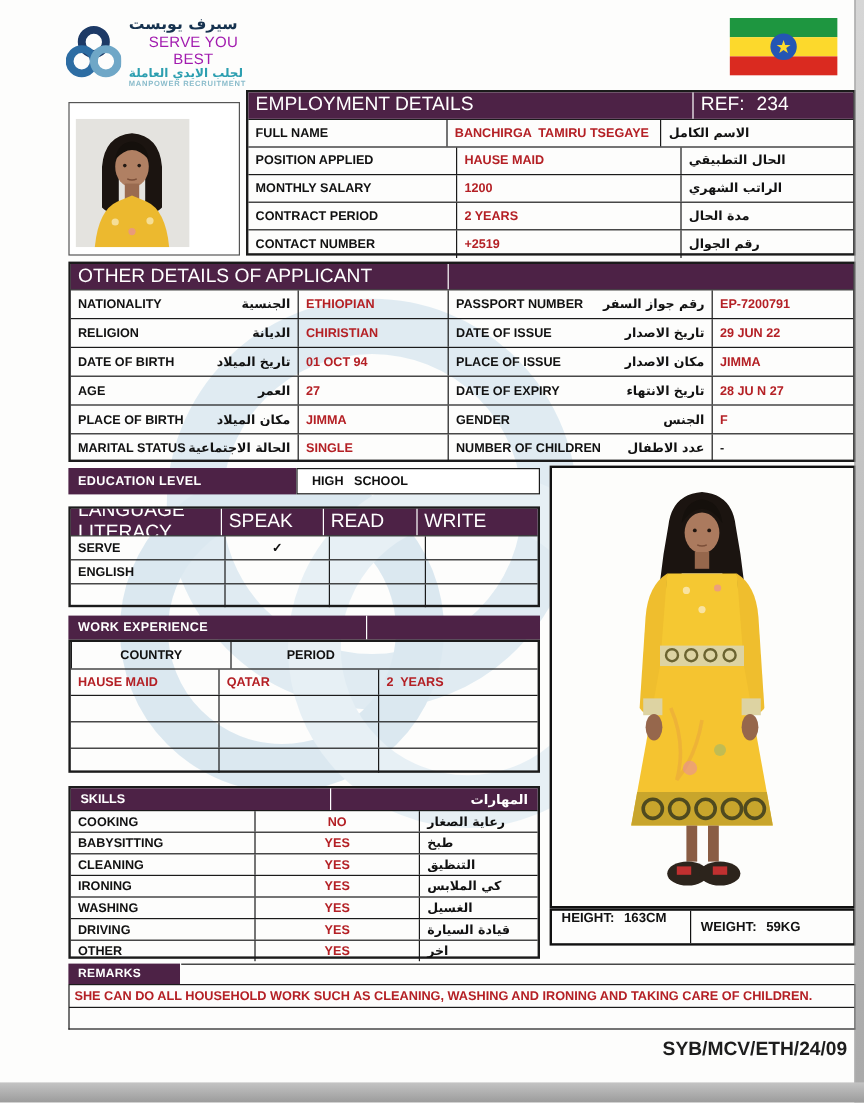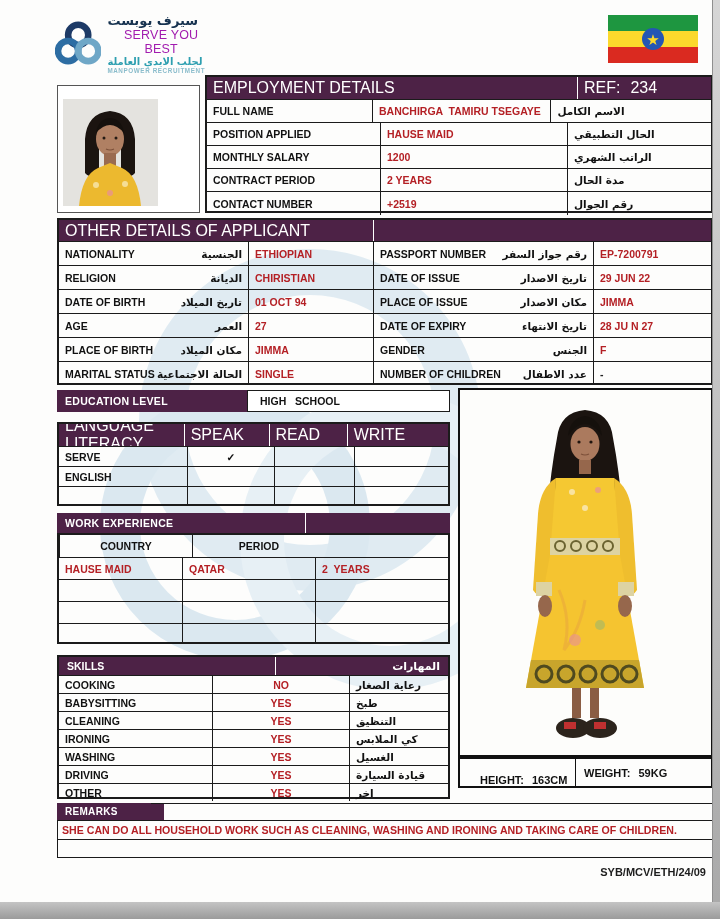--- a/index.html
+++ b/index.html
@@ -28,21 +28,21 @@
   .hw{font-weight:700;font-size:11px;color:#111;white-space:pre;}
   .between{justify-content:space-between;}
   .center{justify-content:center;}
   .right{justify-content:flex-end;}
   
   .logo-text div{line-height:1.12;}
   .l-ar{font-family:"DejaVu Sans",sans-serif;font-weight:700;font-size:13px;color:#16324f;}
   .l-en{font-weight:400;font-size:12.5px;color:#a21caf;letter-spacing:.2px;text-align:center;}
   .l-ar2{font-family:"DejaVu Sans",sans-serif;font-weight:700;font-size:10px;color:#2d9fb0;}
   .l-en2{font-weight:700;font-size:6.3px;color:#8abccb;letter-spacing:.6px;}
-  .footer-code{font-weight:700;font-size:11px;color:#1d1d1d;text-align:right;}
+  .footer-code{font-weight:700;font-size:16px;color:#1d1d1d;text-align:right;}
   .remarks-text{font-weight:700;font-size:10.6px;color:#b42025;}
   .scan-right{position:absolute;left:712px;top:0;width:8px;height:919px;
               background:linear-gradient(180deg,#d6d6d6,#a9a9a9);border-left:1px solid #8f8f8f;z-index:3;}
   .scan-bottom{position:absolute;left:0;top:902px;width:720px;height:17px;
                background:linear-gradient(180deg,#c4c4c4,#9b9b9b);z-index:3;}
   .wdiv{position:absolute;top:0;bottom:0;width:1px;background:#fff;}
 </style>
 </head>
 <body>
 
@@ -350,31 +350,31 @@
       <rect x="112" y="298" width="9" height="30" fill="#8a5d44"></rect>
       <rect x="130" y="298" width="9" height="30" fill="#8a5d44"></rect>
       <ellipse cx="113" cy="338" rx="17" ry="10" fill="#2c241c"></ellipse>
       <ellipse cx="140" cy="338" rx="17" ry="10" fill="#2c241c"></ellipse>
       <rect x="104" y="332" width="12" height="7" fill="#c03030"></rect>
       <rect x="134" y="332" width="12" height="7" fill="#c03030"></rect>
     </svg>
   </div>
 
   <div class="abs z1" style="left:458px;top:757px;width:255px;height:31px;border:2px solid #111;display:flex;">
-    <div style="width:116px;border-right:1.5px solid #111;display:flex;align-items:flex-end;padding:0 20px;gap:8px;box-sizing:border-box;">
+    <div style="width:116px;border-right:1.5px solid #111;display:flex;align-items:flex-start;padding:0 8px;gap:8px;box-sizing:border-box;">
       <span class="hw">HEIGHT:</span>
       <span class="hw">163CM</span>
     </div>
     <div style="flex:1;display:flex;align-items:center;padding:0 8px;gap:8px;">
       <span class="hw">WEIGHT:</span>
       <span class="hw">59KG</span>
     </div>
   </div>
 
-  <div class="abs z1 phead" style="left:57px;top:803px;width:107px;height:17px;font-size:10px;">REMARKS</div>
+  <div class="abs z1 phead" style="left:57px;top:803px;width:93px;height:17px;font-size:10px;">REMARKS</div>
   <div class="abs z1" style="left:151px;top:803px;width:562px;height:17px;border-top:1.5px solid #1b1b1b;"></div>
   <div class="abs z1" style="left:57px;top:820px;width:656px;height:20px;border:1.5px solid #1b1b1b;display:flex;align-items:center;padding:0 4px;box-sizing:border-box;">
     <span class="remarks-text">SHE CAN DO ALL HOUSEHOLD WORK SUCH AS CLEANING, WASHING AND IRONING AND TAKING CARE OF CHILDREN.</span>
   </div>
   <div class="abs z1" style="left:57px;top:840px;width:656px;height:18px;border:1.5px solid #1b1b1b;border-top:none;"></div>
 
   <div class="abs z1 footer-code" style="right:14px;top:866px;">SYB/MCV/ETH/24/09</div>
 
   <div class="scan-right"></div>
   <div class="scan-bottom"></div>

